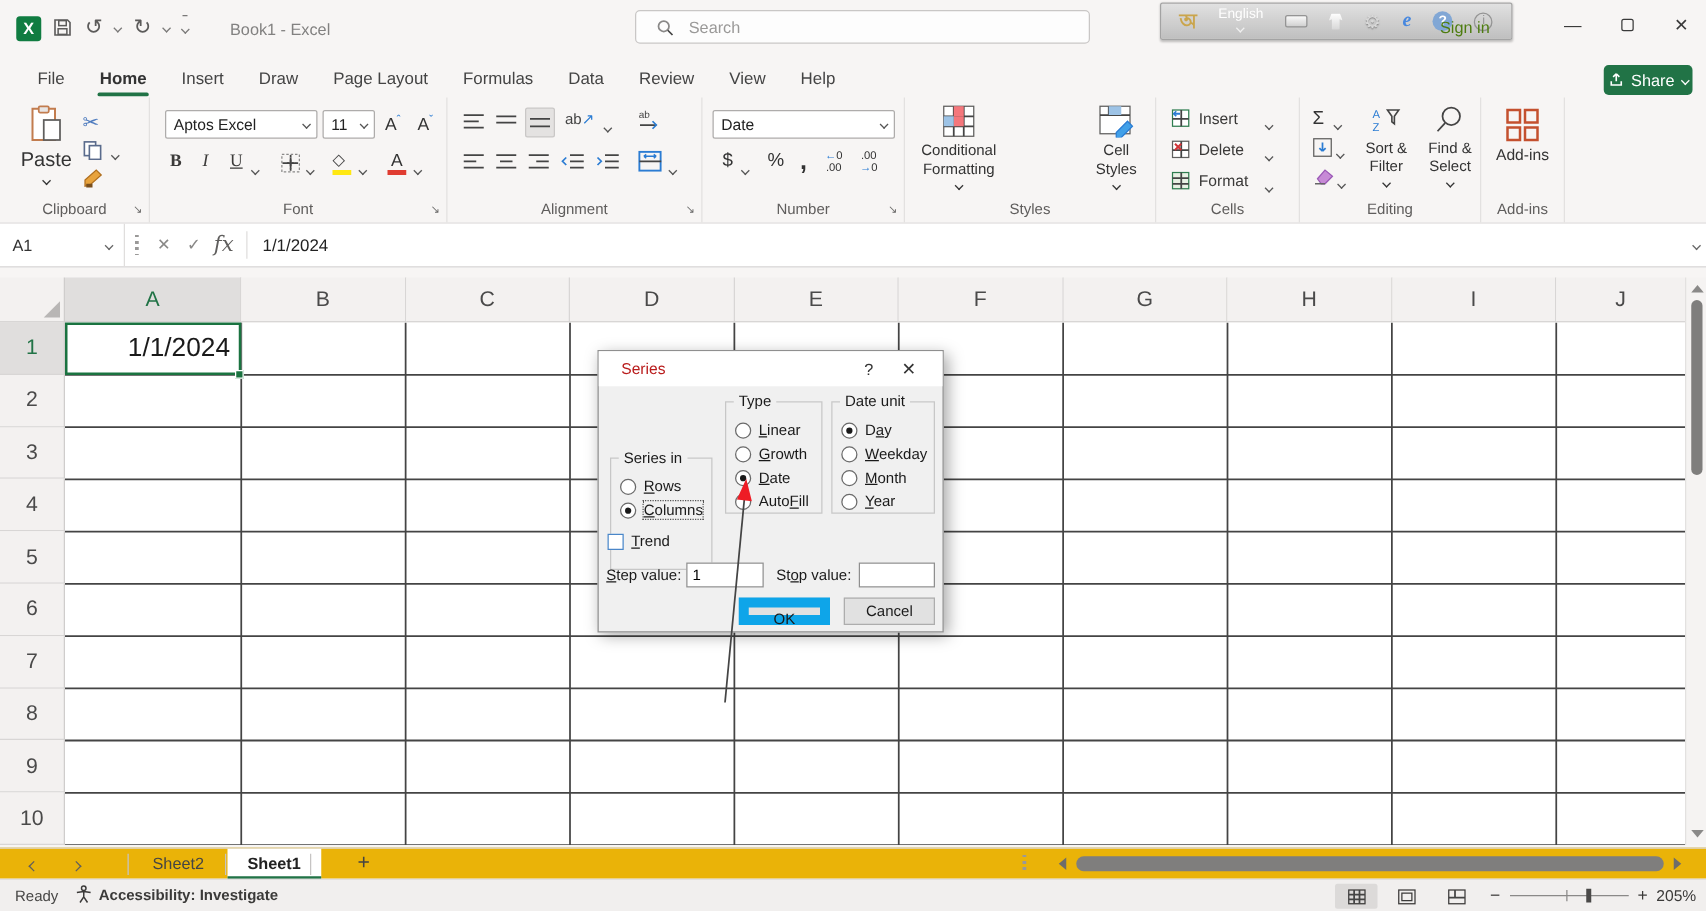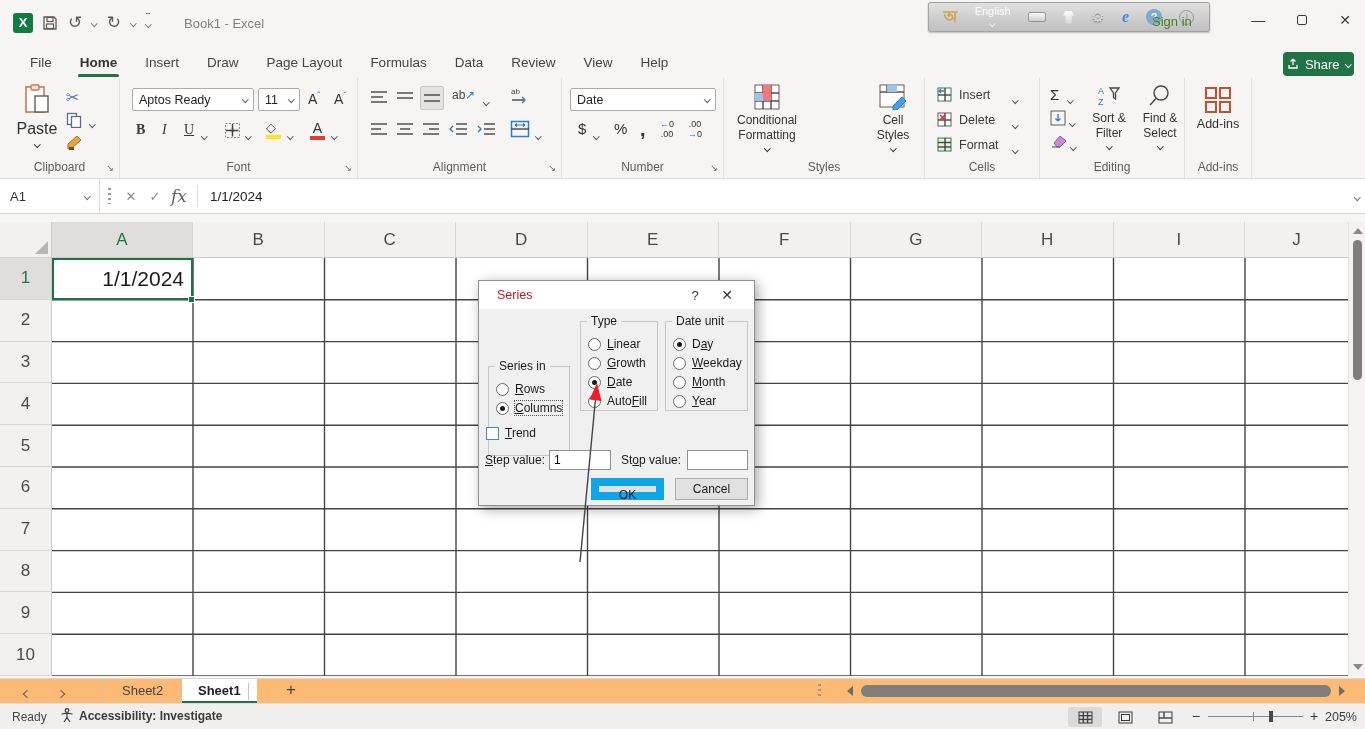--- a/index.html
+++ b/index.html
@@ -81,21 +81,21 @@
   .gridbody { position:absolute; left:52px; top:258px; width:1296px; height:418px; background:#fff; }
   .a1cell { position:absolute; left:0; top:0; width:141px; height:42px; border:2px solid #1a7340; display:flex; align-items:center; justify-content:flex-end; padding-right:7px; font-size:21px; color:#1a1a1a; background:#fff; }
   .fillhandle { position:absolute; left:136px; top:38px; width:7px; height:7px; background:#1a7340; border:1px solid #fff; }
 
   
   .vscroll { position:absolute; left:1348px; top:222px; width:17px; height:454px; background:#f5f3f2; border-left:1px solid #e3e1e0; }
   .vthumb { position:absolute; left:4px; top:18px; width:9px; height:140px; background:#7f7e7d; border-radius:6px; }
   .tri { width:0; height:0; position:absolute; }
   .tri.up { left:4px; top:6px; border-left:5px solid transparent; border-right:5px solid transparent; border-bottom:6px solid #8a8988; }
   .tri.down { left:4px; bottom:6px; border-left:5px solid transparent; border-right:5px solid transparent; border-top:6px solid #8a8988; }
-  .sheetbar { position:absolute; top:678px; left:0; width:1365px; height:25px; background:#fdba74; border-top:1px solid #dad8d7; }
+  .sheetbar { position:absolute; top:678px; left:0; width:1365px; height:25px; background:#eab308; border-top:1px solid #dad8d7; }
   .snav { position:absolute; top:5px; color:#5f5e5d; }
   .stab { position:absolute; top:0; height:25px; line-height:24px; font-size:13px; color:#444; padding:0 16px; }
   .stab.active { background:#fff; font-weight:bold; color:#222; border-bottom:3px solid #217346; }
   .ssep { position:absolute; top:4px; width:1px; height:17px; background:#c6c4c3; }
   .addsheet { position:absolute; top:1px; font-size:17px; color:#444; }
   .hsdots { position:absolute; left:818px; top:5px; width:3px; height:15px; background-image:repeating-linear-gradient(to bottom,#9a9998 0 2px,transparent 2px 5px); }
   .hscroll { position:absolute; left:843px; top:3px; width:502px; height:18px; }
   .hthumb { position:absolute; left:18px; top:3px; width:470px; height:12px; background:#7f7e7d; border-radius:7px; }
   .htri-l { position:absolute; left:4px; top:4px; border-top:5px solid transparent; border-bottom:5px solid transparent; border-right:6px solid #6d6c6b; }
   .htri-r { position:absolute; right:0px; top:4px; border-top:5px solid transparent; border-bottom:5px solid transparent; border-left:6px solid #6d6c6b; }
@@ -146,20 +146,27 @@
           <rect x="5" y="2.5" width="6" height="4" fill="none" stroke="#5c5b5a" stroke-width="1.2"></rect>
           <rect x="4.5" y="9" width="7" height="4.5" fill="none" stroke="#5c5b5a" stroke-width="1.2"></rect>
         </svg>
       <span class="g">↺</span>
         <span class="dd"><span class="chev sm"></span></span>
       <span class="g">↻</span>
         <span class="dd"><span class="chev sm"></span></span>
       <span class="dd" style="border-top:1.4px solid #7a7978; padding-top:1px;"><span class="chev sm"></span></span>
     </div>
     <div class="doc-title">Book1 - Excel</div>
+    <div class="searchbox">
+      <svg width="14" height="14" viewBox="0 0 14 14">
+          <circle cx="6" cy="6" r="4.2" fill="none" stroke="#8a8988" stroke-width="1.4"></circle>
+          <line x1="9.2" y1="9.2" x2="13" y2="13" stroke="#8a8988" stroke-width="1.4"></line>
+        </svg>
+      <input type="text" placeholder="Search" style="">
+    </div>
     <div class="signin">Sign in</div>
     <div class="langbar">
       <span class="avro">অ</span>
       <span class="lang"><span>English</span><br><span class="chev sm"></span></span>
       <span class="kbd-ic"></span>
       <span class="dress-ic"></span>
       <span class="gear-ic">⚙</span>
       <span class="ie-ic">e</span>
       <span class="help-ic">?</span>
       <span class="info-ic">i</span>
@@ -213,21 +220,21 @@
       <svg class="abs" style="left:66px;top:56px;" width="17" height="17" viewBox="0 0 17 17">
           <path d="M2 10l9-8 4 4-9 8-4 1z" fill="#e8a33d" stroke="#b06f1f" stroke-width="1"></path>
           <rect x="3" y="13" width="5" height="3" fill="#7a4f1d"></rect>
         </svg>
       <div class="glabel">Clipboard</div>
       <div class="glauncher">↘</div>
     </div>
 
     <div class="rgroup" style="left:120px;width:238px;">
       <div class="combo" style="left:12px;top:10px;width:122px;height:23px;">
-          <span>Aptos Ready</span>
+          <span>Aptos Excel</span>
           <span class="chev sm"></span>
         </div>
       <div class="combo" style="left:138px;top:10px;width:42px;height:23px;">
           <span>11</span>
           <span class="chev sm"></span>
         </div>
       <span class="abs" style="left:188px;top:12px;font-size:14px;color:#333;">A<sup style="color:#2b7cd3;font-size:9px;">ˆ</sup></span>
       <span class="abs" style="left:214px;top:12px;font-size:14px;color:#333;">A<sup style="color:#2b7cd3;font-size:9px;">ˇ</sup></span>
       <span class="abs bld" style="left:16px;top:44px;">B</span>
       <span class="abs itl" style="left:42px;top:44px;">I</span>

